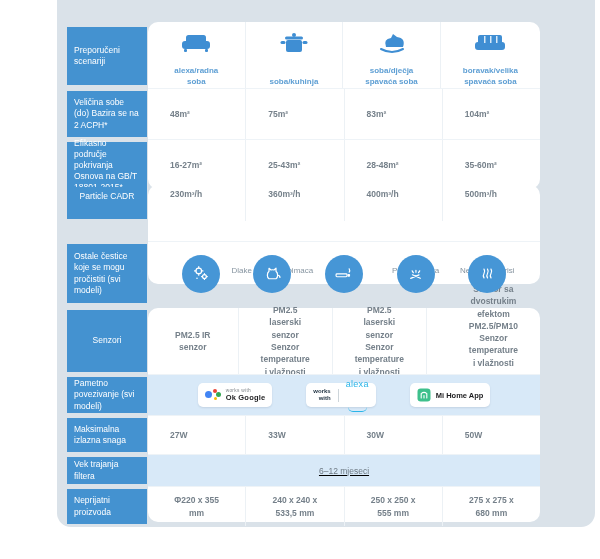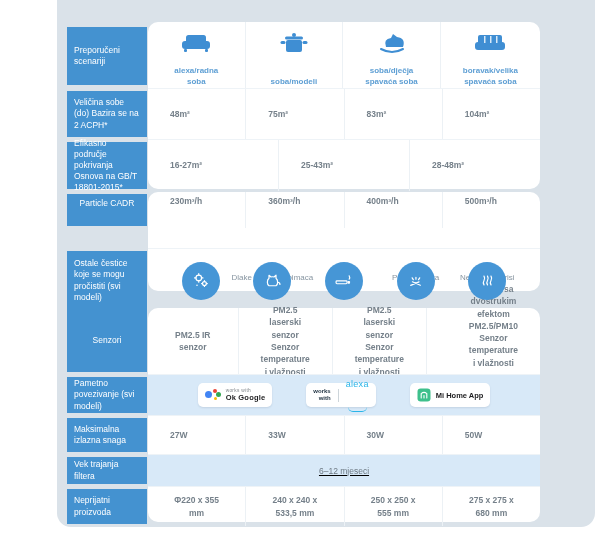--- a/index.html
+++ b/index.html
@@ -1,21 +1,21 @@
 <!DOCTYPE html>
 <html><head>
 <meta charset="utf-8">
 <style>
   html,body{margin:0;padding:0;}
   body{width:600px;height:559px;background:#ffffff;font-family:"Liberation Sans",sans-serif;overflow:hidden;}
   .page{position:relative;width:600px;height:559px;}
   .panel{position:absolute;left:57px;top:0;width:538px;height:527px;background:#dae2e9;border-radius:0 0 14px 14px;}
   .card{position:absolute;left:148px;width:392px;background:#ffffff;border-radius:10px;}
   .card1{top:22px;height:167px;}
-  .card2{top:192px;height:99px;}
+  .card2{top:185px;height:99px;}
   .card3{top:308px;height:214px;}
   .row{position:relative;display:flex;}
   .row + .row{border-top:1px solid #eef3f7;}
   .cell{flex:1 1 0;display:flex;align-items:center;justify-content:space-between;text-align:center;
         font-size:8.5px;line-height:1.45;color:#75808a;padding:0 22px;box-sizing:border-box;font-weight:bold;}
   .cell + .cell{border-left:1px solid #ecf1f5;}
   .rowhead{position:absolute;left:-81px;width:80px;top:2px;bottom:2px;background:#4492d0;border-radius:0;
            color:#fff;display:flex;align-items:center;justify-content:center;text-align:left;
            font-size:8.5px;line-height:1.3;padding:2px 7px;box-sizing:border-box;z-index:3;}
   .r1{height:66px;}
@@ -100,21 +100,21 @@
         <span class="picon">
           <svg viewBox="0 0 34 22" fill="currentColor">
               <circle cx="17" cy="3" r="2"></circle>
               <rect x="8" y="4.5" width="18" height="3" rx="1.5"></rect>
               <rect x="9" y="8" width="16" height="12" rx="2"></rect>
               <rect x="3.5" y="9" width="5" height="3" rx="1.5"></rect>
               <rect x="25.5" y="9" width="5" height="3" rx="1.5"></rect>
             </svg>
         </span>
         <div class="caption">
-          <div>soba/modeli</div>
+          <div>soba/kuhinja</div>
         </div>
       </div>
       <div class="cell prod">
         <span class="picon">
           <svg viewBox="0 0 34 22">
               <path fill="currentColor" d="M11 15 q-3-8 5-9 l2-4 4 3 q9 1 6 10 z"></path>
               <path d="M6 17 q11 6 22 0" stroke="currentColor" stroke-width="2" fill="none" stroke-linecap="round"></path>
             </svg>
         </span>
         <div class="caption overlap">
@@ -149,20 +149,21 @@
       <div class="cell">104m²</div>
     </div>
 
     <div class="row r3">
       <div class="rowhead">
         <span>Efikasno područje pokrivanja Osnova na GB/T 18801-2015*</span>
       </div>
       <div class="cell">16-27m²</div>
       <div class="cell">25-43m²</div>
       <div class="cell">28-48m²</div>
+      <div class="cell">35-60m²</div>
     </div>
   </div>
 
   <div class="card card2">
     <div class="row r4">
       <div class="rowhead">
         <span>Particle CADR</span>
       </div>
       <div class="cell">230m³/h</div>
       <div class="cell">360m³/h</div>

